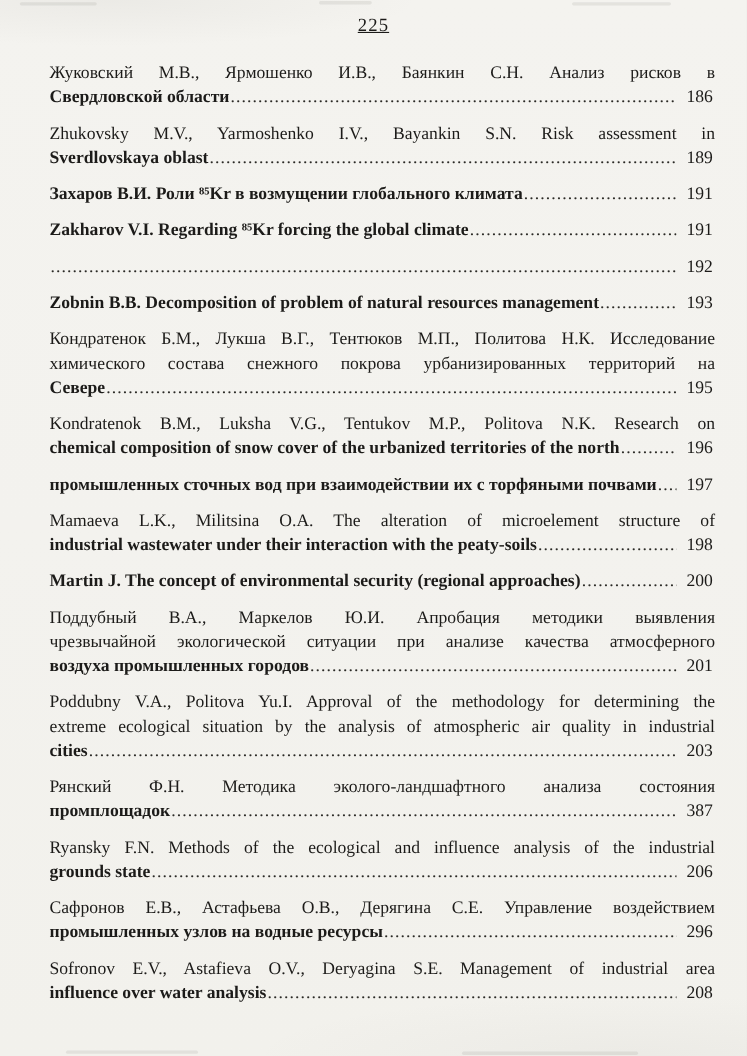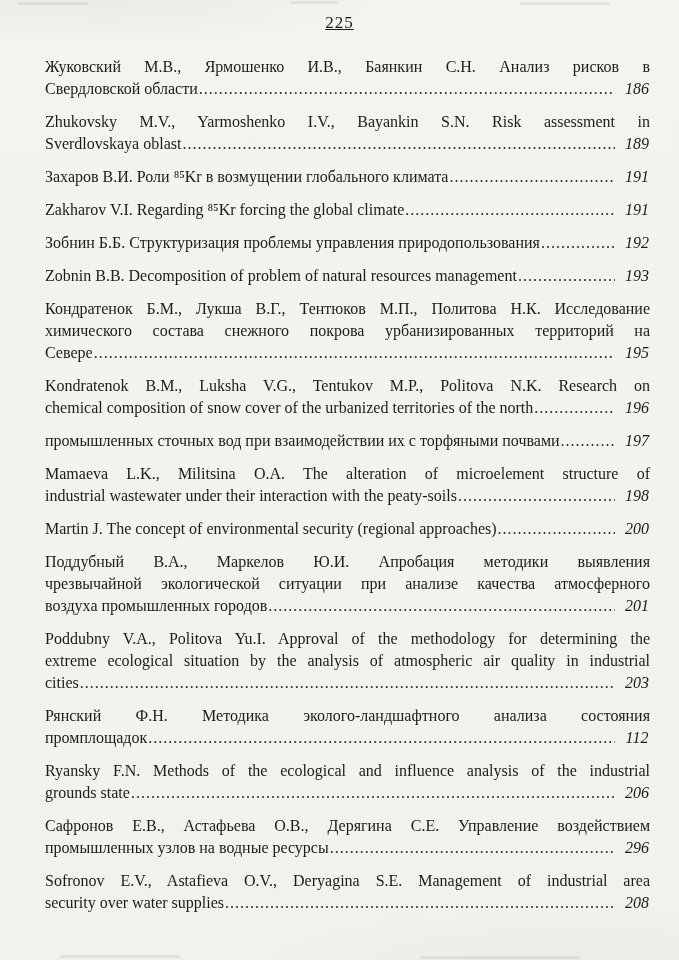--- a/index.html
+++ b/index.html
@@ -44,41 +44,40 @@
     text-align: justify;
     text-align-last: justify;
     word-spacing: 1px;
   }
 
   
   .lastline {
     display: flex;
     align-items: baseline;
   }
-  .lastline-text { white-space: nowrap; }
+  .lastline-text { white-space: nowrap; font-weight: bold; }
 
   .leader {
     flex: 1 1 auto;
     overflow: hidden;
     white-space: nowrap;
     min-width: 14px;
     margin-left: 1px;
   }
   .leader::after {
     content: "...................................................................................................................................................................................................................................................................................";
     letter-spacing: 1px;
     color: #2a2925;
   }
 
   .page-num {
     white-space: nowrap;
     padding-left: 9px;
-    text-align: center;
+    text-align: left;
     min-width: 26px;
-    font-style: italic;
   }
 
   
   .scan-noise {
     position: absolute;
     background: rgba(90, 88, 82, 0.10);
     border-radius: 2px;
     pointer-events: none;
   }
   .n1 { left: 18px;  top: 2px;    width: 70px; height: 3px; }
@@ -129,21 +128,20 @@
   <div class="entry">
     <div class="lastline">
       <span class="lastline-text">Zakharov V.I. Regarding ⁸⁵Kr forcing the global climate</span>
       <span class="leader"></span>
       <span class="page-num">191</span>
     </div>
   </div>
 
   <div class="entry">
     <div class="lastline">
-      <span class="lastline-text">Зобнин Б.Б. Структуризация проблемы управления природопользования</span>
       <span class="leader"></span>
       <span class="page-num">192</span>
     </div>
   </div>
 
   <div class="entry">
     <div class="lastline">
       <span class="lastline-text">Zobnin B.B. Decomposition of problem of natural resources management</span>
       <span class="leader"></span>
       <span class="page-num">193</span>
@@ -212,21 +210,21 @@
       <span class="leader"></span>
       <span class="page-num">203</span>
     </div>
   </div>
 
   <div class="entry">
     <div class="line">Рянский Ф.Н. Методика эколого-ландшафтного анализа состояния</div>
         <div class="lastline">
       <span class="lastline-text">промплощадок</span>
       <span class="leader"></span>
-      <span class="page-num">112</span>
+      <span class="page-num">387</span>
     </div>
   </div>
 
   <div class="entry">
     <div class="line">Ryansky F.N. Methods of the ecological and influence analysis of the industrial</div>
         <div class="lastline">
       <span class="lastline-text">grounds state</span>
       <span class="leader"></span>
       <span class="page-num">206</span>
     </div>
@@ -237,19 +235,19 @@
         <div class="lastline">
       <span class="lastline-text">промышленных узлов на водные ресурсы</span>
       <span class="leader"></span>
       <span class="page-num">296</span>
     </div>
   </div>
 
   <div class="entry">
     <div class="line">Sofronov E.V., Astafieva O.V., Deryagina S.E. Management of industrial area</div>
         <div class="lastline">
-      <span class="lastline-text">security over water supplies</span>
+      <span class="lastline-text">influence over water analysis</span>
       <span class="leader"></span>
       <span class="page-num">208</span>
     </div>
   </div>
 </div>
 </div>
 
 </body></html>

